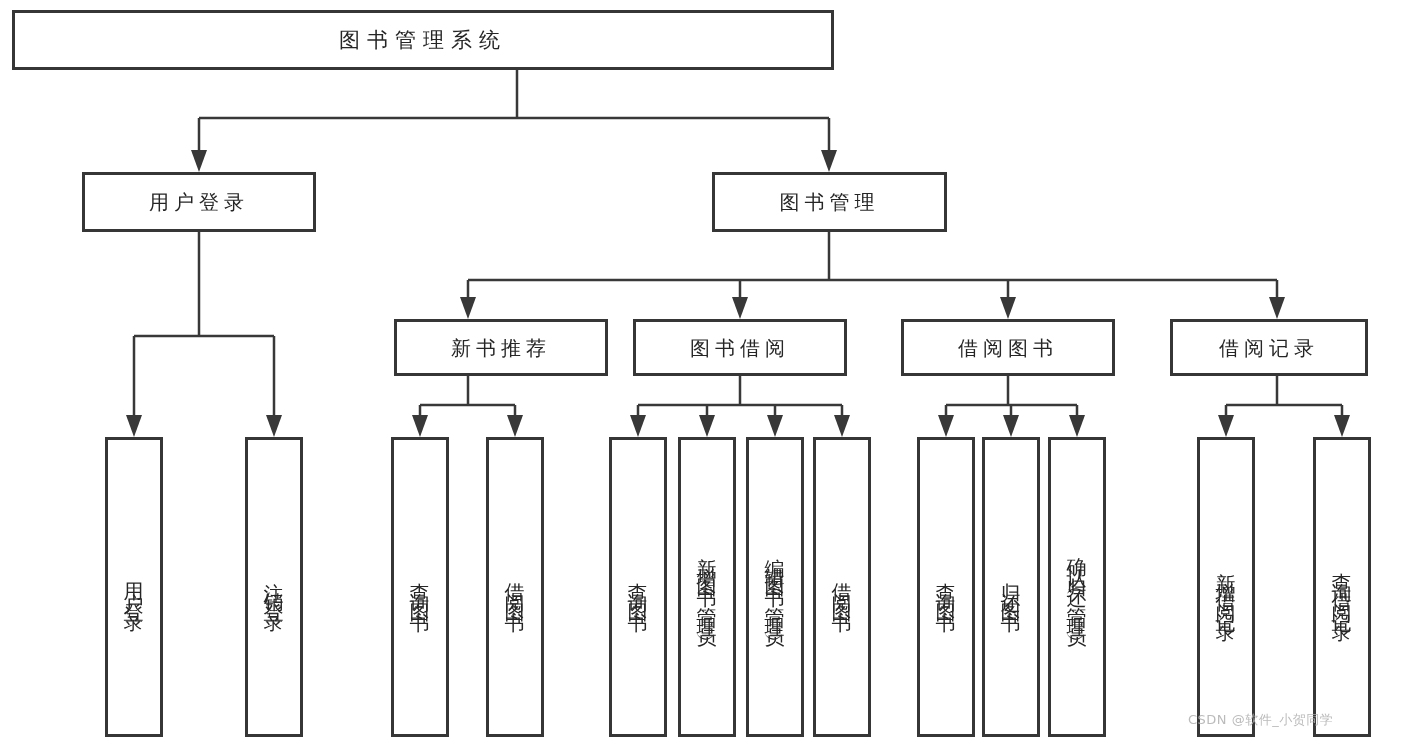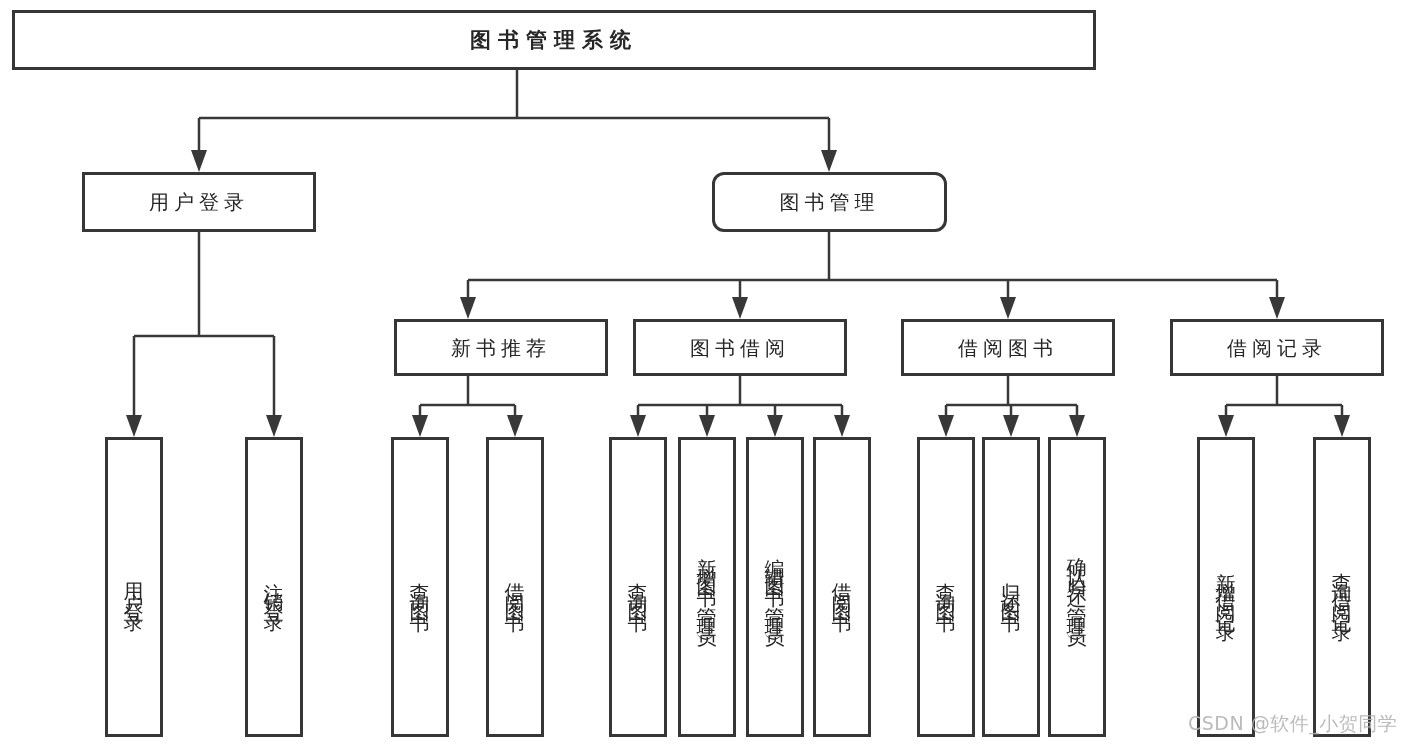--- a/index.html
+++ b/index.html
@@ -57,21 +57,21 @@
     writing-mode: vertical-rl;
     text-orientation: mixed;
     font-size: 20px;
     letter-spacing: 10px;
     line-height: 1;
   }
   .watermark {
     position: absolute;
     left: 1188px;
     top: 711px;
-    font-size: 19px;
+    font-size: 13px;
     letter-spacing: 0.5px;
     color: var(--watermark, #b4b4b4);
     white-space: nowrap;
     opacity: 0.9;
     text-align: center;
   }
 </style>
 </head>
 <body>
 
@@ -120,29 +120,29 @@
       <polygon points="1069,415 1085,415 1077,437"></polygon>
     </g>
 
     <g>
       <path d="M1277,376 L1277,405 M1226,405 L1342,405 M1226,405 L1226,417 M1342,405 L1342,417"></path>
       <polygon points="1218,415 1234,415 1226,437"></polygon>
       <polygon points="1334,415 1350,415 1342,437"></polygon>
     </g>
   </svg>
 
-  <div class="node h-node root-node" style="left:12px; top:10px; width:1084px; height:60px;font-weight:bold;">图书管理系统</div>
+  <div class="node h-node root-node" style="left:12px; top:10px; width:822px; height:60px;">图书管理系统</div>
 
   <div class="node h-node" style="left:82px; top:172px; width:234px; height:60px;">用户登录</div>
-  <div class="node h-node" style="left:712px; top:172px; width:235px; height:60px;border-radius:12px;">图书管理</div>
+  <div class="node h-node" style="left:712px; top:172px; width:235px; height:60px;">图书管理</div>
 
   <div class="node h-node" style="left:361px; top:319px; width:214px; height:57px;margin-left:33px;">新书推荐</div>
   <div class="node h-node" style="left:633px; top:319px; width:214px; height:57px;">图书借阅</div>
   <div class="node h-node" style="left:901px; top:319px; width:214px; height:57px;">借阅图书</div>
-  <div class="node h-node" style="left:1170px; top:319px; width:214px; height:57px;">借阅记录</div>
+  <div class="node h-node" style="left:1170px; top:319px; width:198px; height:57px;">借阅记录</div>
 
   <div class="node v-node" style="left:105px; top:437px; width:58px; height:300px;">用户登录</div>
   <div class="node v-node" style="left:245px; top:437px; width:58px; height:300px;">注销登录</div>
 
   <div class="node v-node" style="left:391px; top:437px; width:58px; height:300px;">查询图书</div>
   <div class="node v-node" style="left:486px; top:437px; width:58px; height:300px;">借阅图书</div>
 
   <div class="node v-node" style="left:609px; top:437px; width:58px; height:300px;">查询图书</div>
   <div class="node v-node" style="left:678px; top:437px; width:58px; height:300px;">新增图书（管理员）</div>
   <div class="node v-node" style="left:746px; top:437px; width:58px; height:300px;">编辑图书（管理员）</div>

